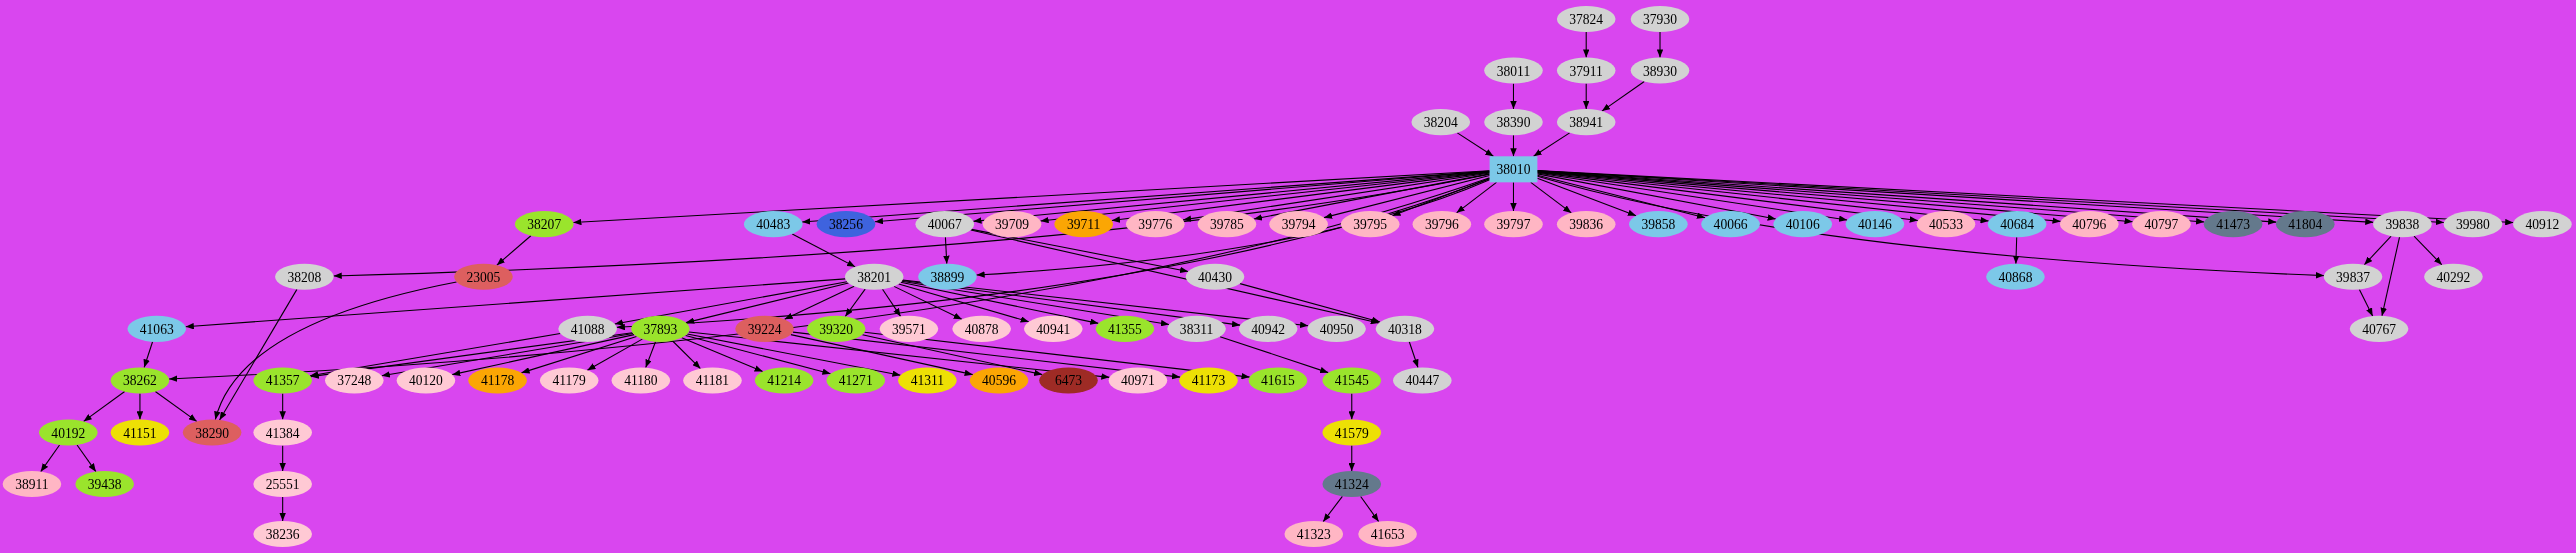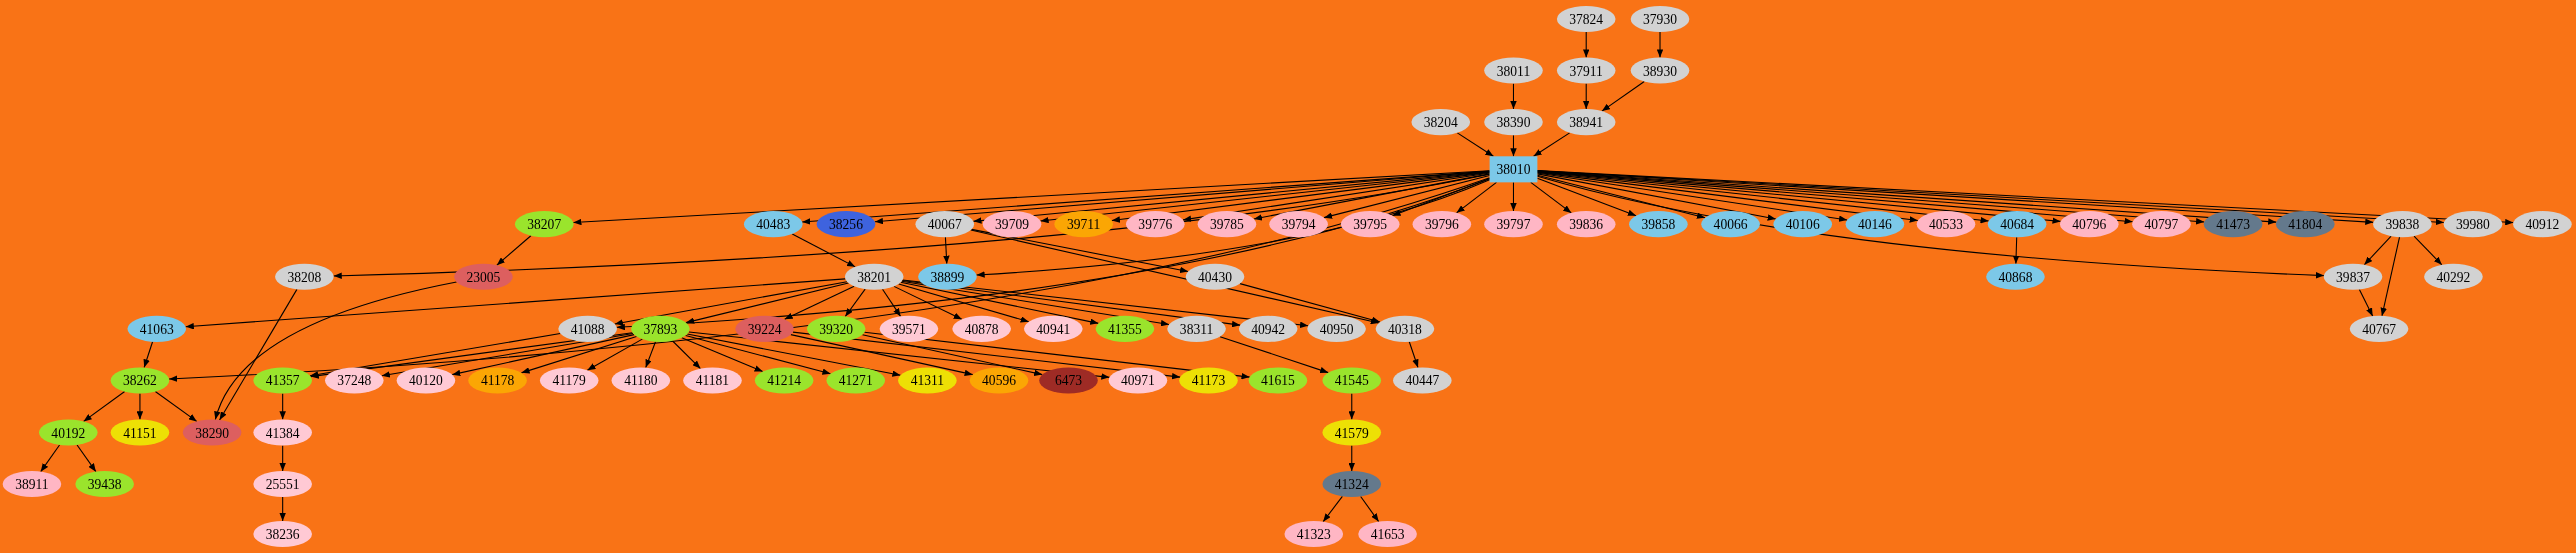--- a/index.html
+++ b/index.html
@@ -1,16 +1,16 @@
 <!DOCTYPE html>
 <html style="font-size:8.7px"><head>
 <meta charset="utf-8">
 <style>
   html, body { margin: 0; padding: 0; background: #ffffff; }
-  #canvas { position: relative; width: 2576px; height: 553px; background: #f97316; overflow: hidden; }
+  #canvas { position: relative; width: 2576px; height: 553px; background: #d946ef; overflow: hidden; }
   svg { display: block; }
   .node-label {
     font-family: "Liberation Serif", "DejaVu Serif", serif;
     fill: #000000;
     text-anchor: middle;
   }
 </style>
 </head>
 <body>
 

